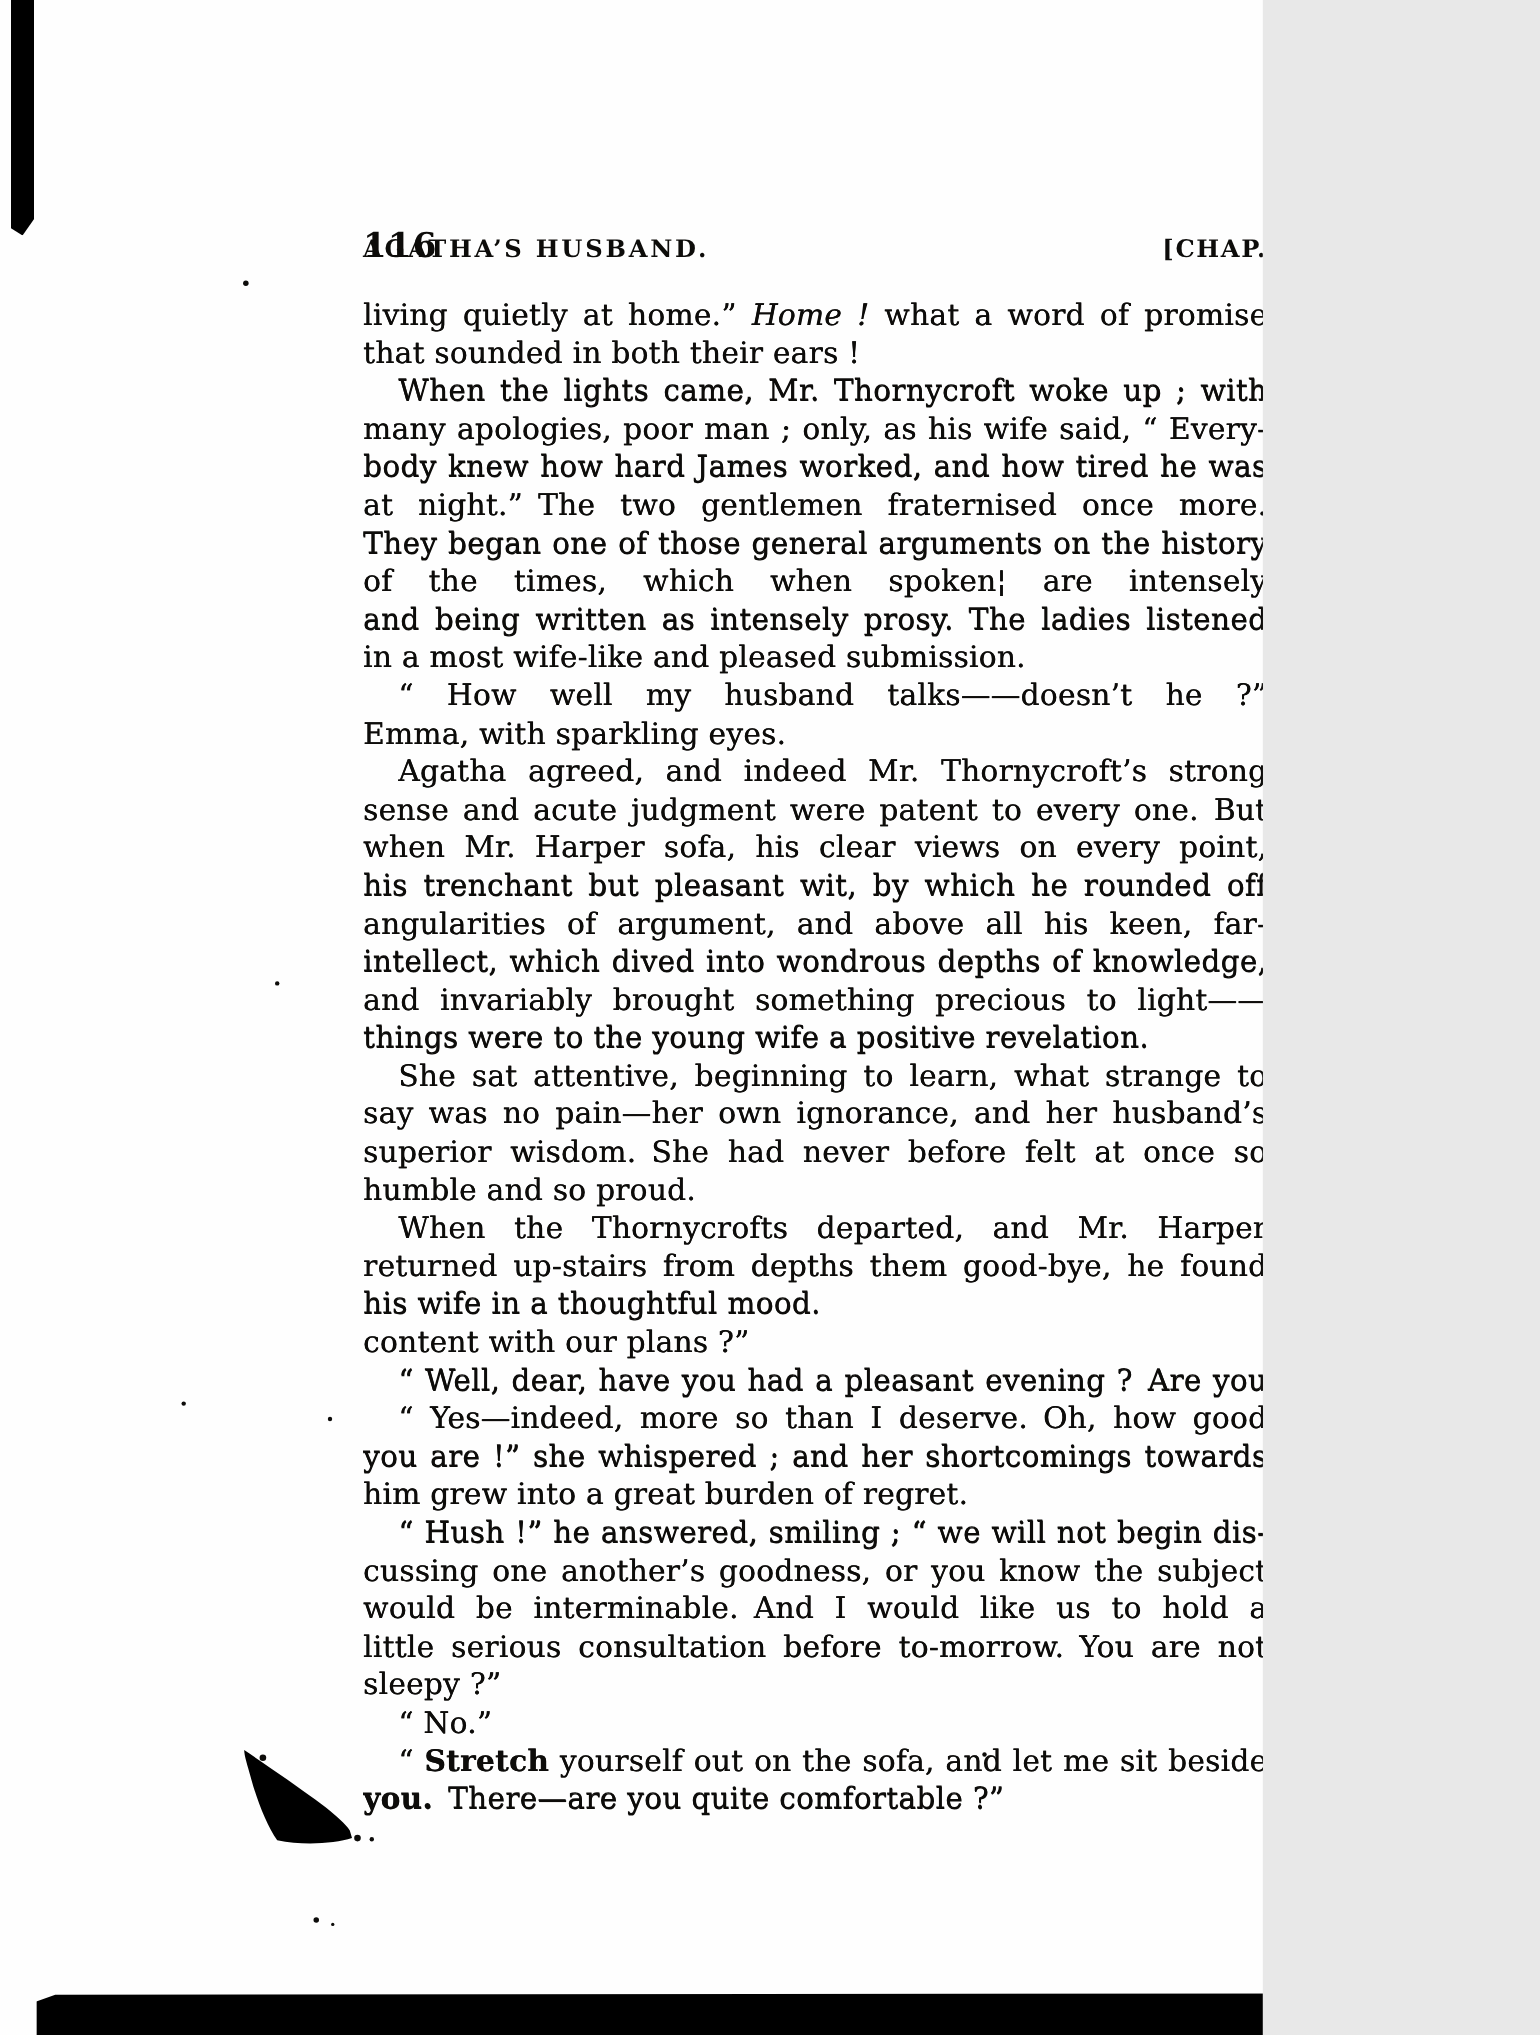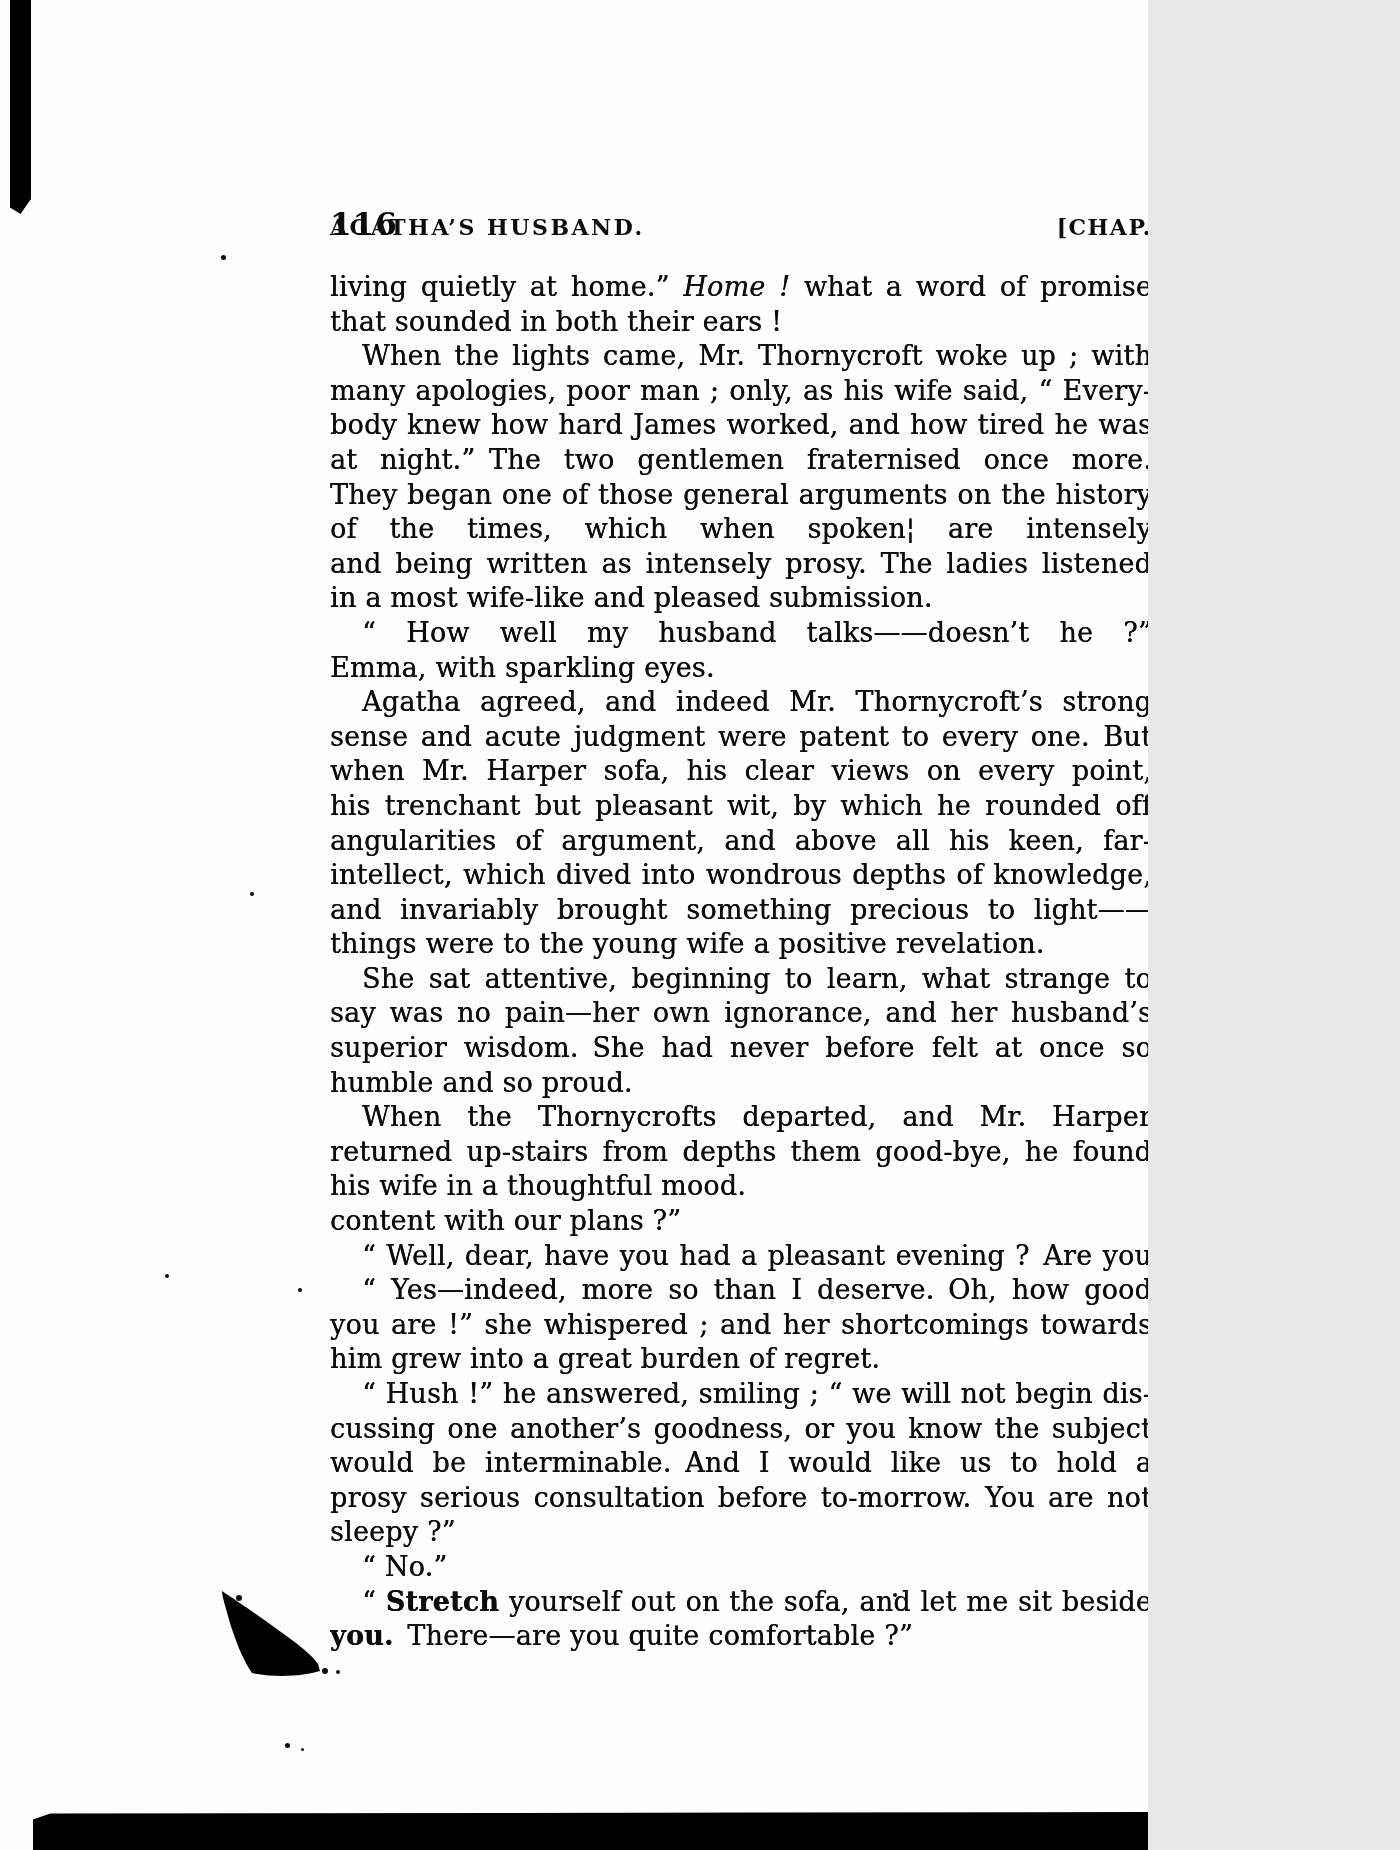--- a/index.html
+++ b/index.html
@@ -108,21 +108,21 @@
       <div class="line"><span>returned up-stairs from depths them good-bye, he found</span></div>
       <div class="line end"><span>his wife in a thoughtful mood.</span></div>
       <div class="line end"><span>content with our plans ?”</span></div>
       <div class="line ind"><span>“ Well, dear, have you had a pleasant evening ? Are you</span></div>
       <div class="line ind"><span>“ Yes—indeed, more so than I deserve. Oh, how good</span></div>
       <div class="line"><span>you are !” she whispered ; and her shortcomings towards</span></div>
       <div class="line end"><span>him grew into a great burden of regret.</span></div>
       <div class="line ind"><span>“ Hush !” he answered, smiling ; “ we will not begin dis-</span></div>
       <div class="line"><span>cussing one another’s goodness, or you know the subject</span></div>
       <div class="line"><span>would be interminable. And I would like us to hold a</span></div>
-      <div class="line"><span>prosy serious consultation before to-morrow. You are not</span></div>
+      <div class="line"><span>little serious consultation before to-morrow. You are not</span></div>
       <div class="line end"><span>sleepy ?”</span></div>
       <div class="line ind end"><span>“ No.”</span></div>
       <div class="line ind"><span>“ </span><span class="bd">Stretch</span><span> yourself out on the sofa, and let me sit beside</span></div>
       <div class="line end"><span class="bd">you.</span><span> There—are you quite comfortable ?”</span></div>
     </div>
 
   <div class="bar bar-left"></div>
   <div class="bar bar-bottom"></div>
   <div class="bar bar-right"></div>
 

